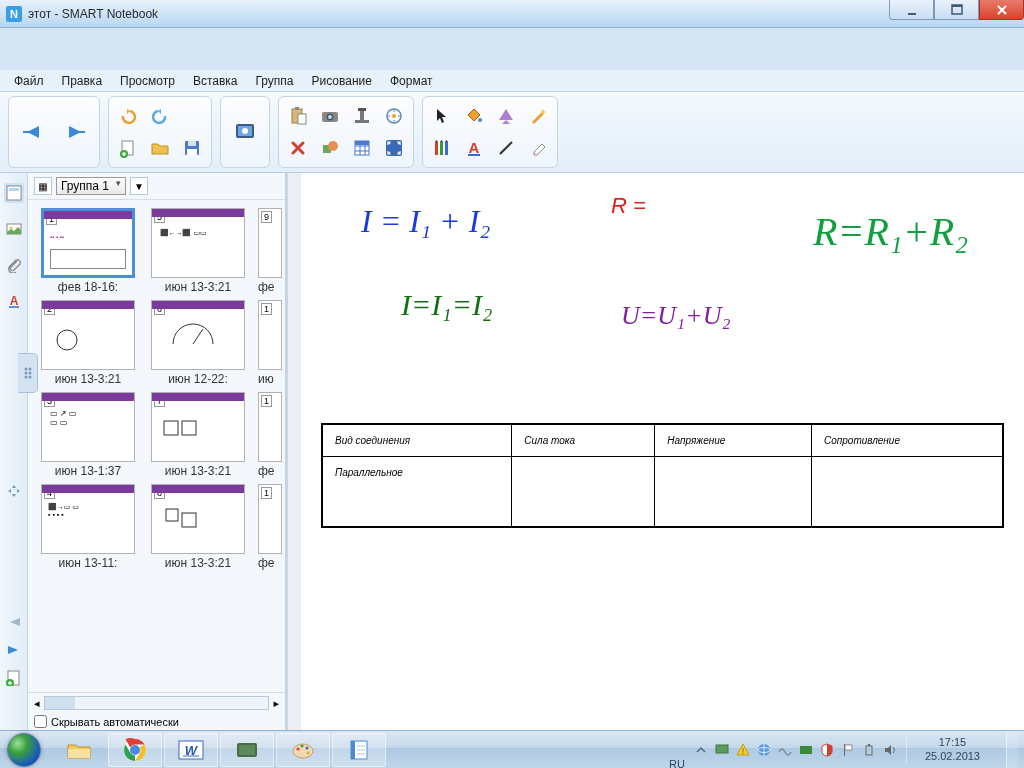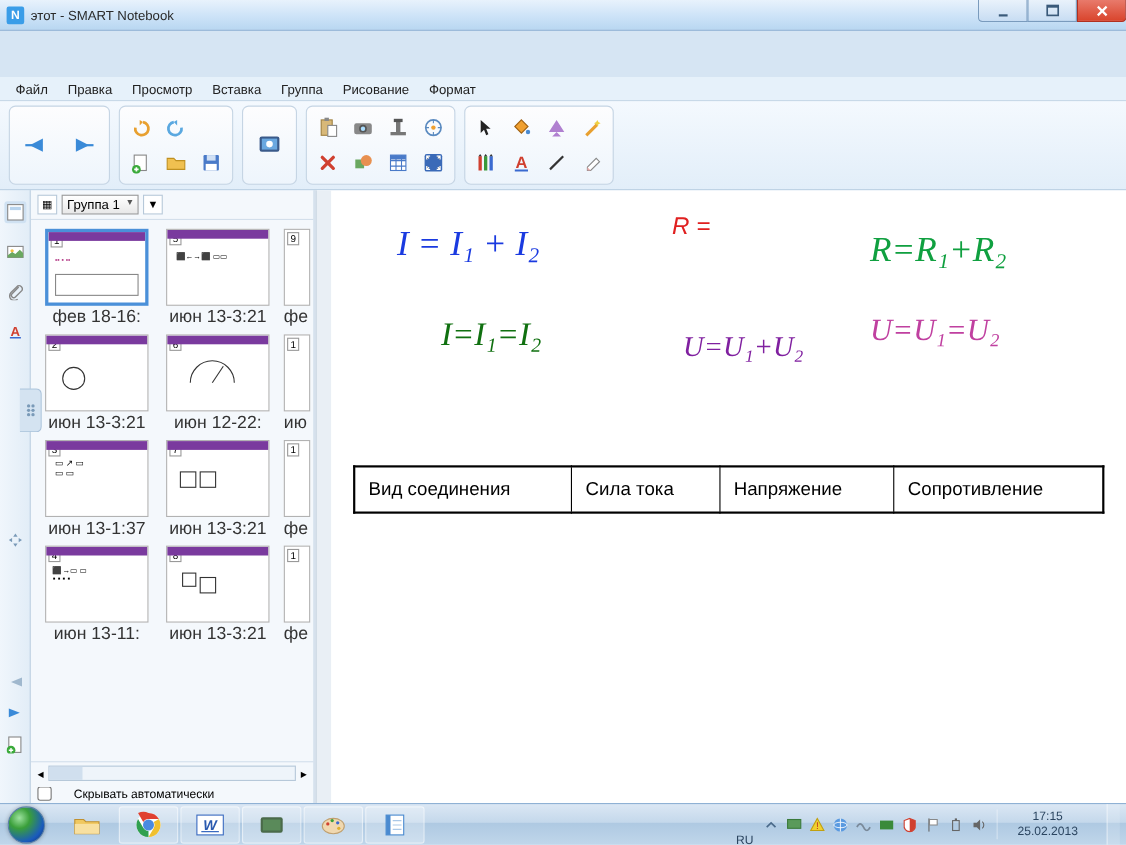--- a/index.html
+++ b/index.html
@@ -45,40 +45,40 @@
 .sp-header { display:flex; align-items:center; gap:4px; padding:4px 6px; border-bottom:1px solid #d3dfeb; }
 .sp-header .icon { width:18px; height:18px; display:flex; align-items:center; justify-content:center; border:1px solid #b6c8d9; background:#fff; font-size:10px;}
 .group-select { border:1px solid #999; background:linear-gradient(#fff,#e8e8e8); font-size:12px; padding:1px 16px 1px 4px; position:relative; }
 .group-select::after { content:"▼"; position:absolute; right:3px; font-size:8px; color:#555;}
 .sp-thumbs { flex:1; overflow:hidden; padding: 8px 4px 0 10px; }
 .thumb-grid { display:grid; grid-template-columns: 100px 100px 28px; gap: 6px 10px; }
 .thumb { display:flex; flex-direction:column; align-items:center; }
 .thumb-img { width: 94px; height: 70px; background:#fff; border: 1px solid #b2b2b2; position:relative; overflow:hidden; }
 .thumb-img.selected { border: 3px solid #4a90d9; }
 .thumb-img .num { position:absolute; top:2px; left:2px; background:#fff; border:1px solid #999; font-size:9px; padding:0 2px; }
-.thumb-label { font-size: 16px; color:#333; margin-top:2px; white-space:nowrap; overflow:hidden; text-overflow:ellipsis; max-width:94px;}
+.thumb-label { font-size: 12px; color:#333; margin-top:2px; white-space:nowrap; overflow:hidden; text-overflow:ellipsis; max-width:94px;}
 .thumb.partial .thumb-img { width:24px; }
 .thumb.partial { align-items:flex-start;}
 .sp-footer { border-top:1px solid #d3dfeb; padding:3px 6px; display:flex; align-items:center; font-size:11px; gap:4px;}
 .sp-footer .track { flex:1; height:14px; border:1px solid #b6c8d9; background:#eef4fa; position:relative;}
 .sp-footer .thumb-scroll { position:absolute; left:0; width:30px; height:100%; background:#d0dfee;}
-.hide-check { display:flex; align-items:center; gap:20px; padding:2px 6px; font-size:11px;}
+.hide-check { display:flex; align-items:center; gap:4px; padding:2px 6px; font-size:11px;}
 
 
 .canvas-wrap { flex:1; background:#fff; position:relative; border-left:1px solid #c2d3e3; display:flex;}
 .canvas-scroll { width:14px; background:#e9eff5; border-left:1px solid #cbd7e3;}
 .canvas { flex:1; padding: 20px 16px; position:relative; }
 
 .formula { position:absolute; font-family: 'Cambria Math','Times New Roman',serif; font-size: 28px; font-style:italic; }
 .frac { display:inline-flex; flex-direction:column; align-items:center; font-size:22px; line-height:1;}
 .frac .num,.frac .den { padding:0 4px; }
 .frac .bar { width:100%; height:1.5px; background:currentColor; margin:2px 0;}
 
 .content-table { border-collapse: collapse; position:absolute; top: 250px; left: 20px; right:20px; width: calc(100% - 40px); border:2px solid #000;}
-.content-table th,.content-table td { border:1.5px solid #000; padding: 10px 12px; font-size:17px; text-align:left; font-family: Arial,sans-serif; font-weight:normal; vertical-align:top;}
+.content-table th,.content-table td { border:1.5px solid #000; padding: 10px 12px; font-size:10px; text-align:left; font-family: Arial,sans-serif; font-weight:normal; vertical-align:top;font-style:italic;}
 .content-table th { font-weight:normal; }
 .content-table .r1 td { height: 56px; }
 .content-table .r2 td { height: 70px; }
 
 
 .taskbar { height: 38px; background: linear-gradient(to bottom,#dbe7f4 0%,#c4d8eb 45%,#aec9e2 46%,#c0d6ea 100%); display:flex; align-items:center; border-top:1px solid #8fb1d4; }
 .start-orb { width:48px; height:38px; display:flex; align-items:center; justify-content:center;}
 .start-orb .orb { width:34px; height:34px; border-radius:50%; background: radial-gradient(circle at 30% 30%, #9de29f 0%, #3a9f3a 30%, #1a5bbd 70%, #0b2a60 100%); border:1px solid #5a7fa6; box-shadow: 0 0 4px rgba(0,0,0,0.3);}
 .task-items { display:flex; gap:2px; padding-left:4px;}
 .task-item { width:54px; height:34px; border-radius:3px; display:flex; align-items:center; justify-content:center; border:1px solid transparent;}
@@ -490,33 +490,38 @@
         </label>
     </div>
 
     <div class="canvas-wrap">
       <div class="canvas-scroll"></div>
       <div class="canvas">
         <div class="formula" style="top:30px; left:60px; color:#1a3ae0; font-size:32px;">I  =   I₁  +   I₂</div>
         <div class="formula" style="top:20px; left:310px; color:#e02020; font-size:22px; display:flex; align-items:center; gap:6px;">
           <span>R =</span>
         </div>
-        <div class="formula" style="top:35px; left:490px; color:#10a040; font-size:32px;">R=R₁+R₂</div>
+        <div class="formula" style="top:35px; left:512px; color:#10a040; font-size:40px;">R=R₁+R₂</div>
         <div class="formula" style="top:115px; left:100px; color:#107010; font-size:30px;">I=I₁=I₂</div>
         <div class="formula" style="top:128px; left:320px; color:#8020a0; font-size:26px;">U=U₁+U₂</div>
-        <div class="formula" style="top:112px; left:490px; color:#c040a0; font-size:28px;">U=U₁=U₂</div>
 
         <table class="content-table">
           <tbody>
               <tr>
             <th>Вид соединения</th>
             <th>Сила тока</th>
             <th>Напряжение</th>
             <th>Сопротивление</th>
           </tr>
+          <tr class="r2">
+                <td>Параллельное</td>
+                <td></td>
+                <td></td>
+                <td></td>
+              </tr>
         </tbody>
           </table>
       </div>
     </div>
   </div>
 
   <div class="taskbar">
     <div class="start-orb">
         <div class="orb"></div>
       </div>

